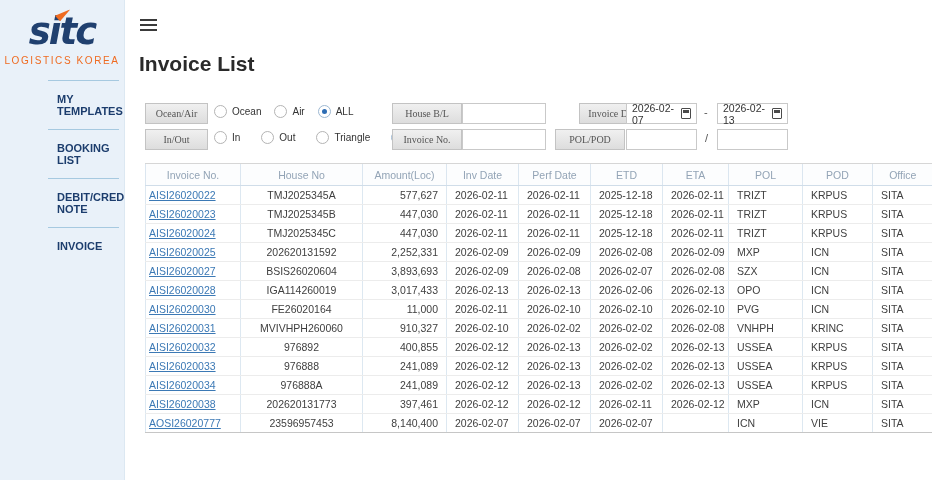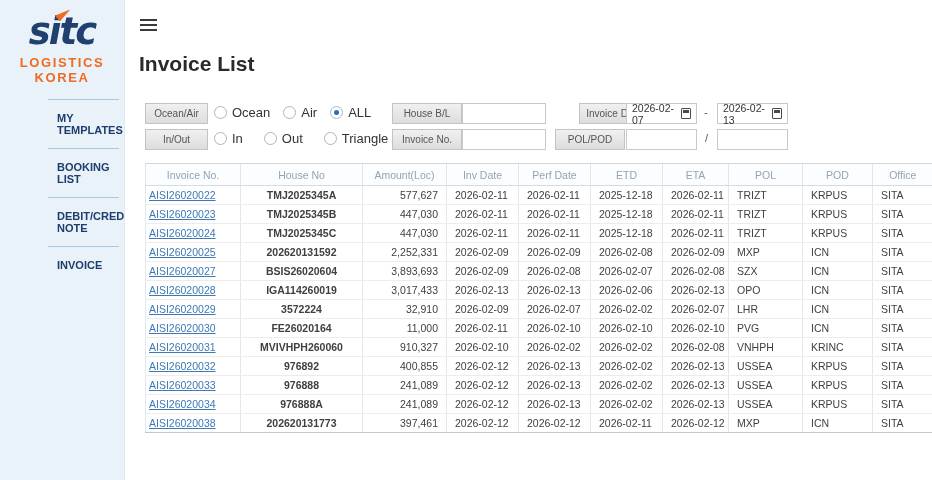--- a/index.html
+++ b/index.html
@@ -9,69 +9,69 @@
 
   
   .sidebar { position:absolute; left:0; top:0; width:125px; height:480px;
     background:#e9f1f9; border-right:1px solid #dce8f2; }
   .logo { padding-top:13px; text-align:center; position:relative; }
   .logo-word { position:relative; display:inline-block; font-size:37px; font-weight:800;
     font-style:italic; color:#20406f; letter-spacing:-2px; line-height:1;
     font-family:"DejaVu Sans",sans-serif; }
   .logo-accent { position:absolute; left:26px; top:-3px; width:16px; height:11px;
     background:#ef6b21; clip-path:polygon(0 45%, 100% 0, 28% 100%); transform:rotate(-6deg); }
-  .logo-sub { font-size:13px; font-weight:700; color:#ef6b21; letter-spacing:1.6px; margin-top:5px; }
+  .logo-sub { font-size:10px; font-weight:400; color:#ef6b21; letter-spacing:1.6px; margin-top:5px; }
   .menu { margin-top:14px;padding-left:43px; }
   .menu-item { border-top:1px solid #a6c9e0; margin:0 5px; padding:12px 9px;
     font-size:11px; font-weight:700; color:#1c3d6d; cursor:pointer; }
 
   
   .main { position:absolute; left:125px; top:0; width:807px; height:480px; background:#fff; }
   .hamburger { position:absolute; left:15px; top:19px; width:17px; height:13px; cursor:pointer; }
   .hamburger span { display:block; height:2px; background:#3a3a3a; margin-bottom:3px; }
   .page-title { position:absolute; left:14px; top:52px; font-size:21px; font-weight:700;
     color:#2a2a2a; }
 
   
   .filter-row { position:absolute; left:20px; height:21px; }
   .fr1 { top:103px; } .fr2 { top:129px; }
   .flabel { position:absolute; top:0; height:21px; line-height:19px; text-align:center;
     font-size:10px; color:#555; background:linear-gradient(#f0f0f0,#dddddd);
-    border:1px solid #c3c3c3; }
+    border:1px solid #c3c3c3;font-family:Liberation Serif, serif; }
   .finput { position:absolute; top:0; height:21px; border:1px solid #c9c9c9; background:#fff;
     font-size:10.5px; color:#333; padding:0 4px; outline:none; }
   .radio-group { position:absolute; top:2px; display:flex; align-items:center; }
   .radio-item { display:flex; align-items:center; margin-right:13px; cursor:pointer; }
   .radio { width:13px; height:13px; border-radius:50%; border:1px solid #b4b4b4;
     background:#fff; display:inline-block; position:relative; }
   .radio.selected { border-color:#9db8d2; }
   .radio.selected::after { content:""; position:absolute; left:3px; top:3px; width:5px;
     height:5px; border-radius:50%; background:#2e6db4; }
-  .radio-label { font-size:13px; color:#333; margin-left:5px; }
+  .radio-label { font-size:10px; color:#333; margin-left:5px; }
   .datebox { position:absolute; top:0; height:21px; border:1px solid #c9c9c9; background:#fff;
     display:flex; align-items:center; justify-content:space-between; padding:0 5px;
     font-size:10.5px; color:#333; cursor:pointer; }
   .cal-icon { width:11px; height:11px; border:1px solid #4a4a4a; border-radius:1px;
     position:relative; }
   .cal-icon::before { content:""; position:absolute; left:1px; right:1px; top:1px; height:3px;
     background:#4a4a4a; }
   .sep { position:absolute; top:3px; font-size:11px; color:#555; }
 
   
   .inv-table { position:absolute; left:20px; top:163px; width:787px;
     border-collapse:collapse; table-layout:fixed; }
   .inv-table th { height:22px; font-weight:400; font-size:10.5px; color:#93a4b6;
     background:#fcfdfe; border-left:1px solid #dbe6f0; border-top:1px solid #d6d6d6;
     border-bottom:1px solid #d0dde9; text-align:center; overflow:hidden; white-space:nowrap; }
   .inv-table td { height:19px; font-size:10.5px; color:#404040;
     border-left:1px solid #dde8f1; border-bottom:1px solid #ececec;
     overflow:hidden; white-space:nowrap; }
   .inv-table tr:last-child td { border-bottom:1px solid #c6c6c6; }
   td.c-inv { padding-left:3px; text-align:left; }
-  td.c-center { text-align:center;font-weight:bold; }
+  td.c-center { text-align:center; }
   td.c-amount { text-align:right; padding-right:8px; }
   td.c-left { text-align:left; padding-left:8px; }
   a.inv-link { color:#3c79b5; text-decoration:underline; cursor:pointer; }
 </style>
 </head>
 <body>
 
 <div class="app">
 
   <aside class="sidebar">
@@ -250,32 +250,20 @@
             <td class="c-amount">3,017,433</td>
             <td class="c-left">2026-02-13</td>
             <td class="c-left">2026-02-13</td>
             <td class="c-left">2026-02-06</td>
             <td class="c-left">2026-02-13</td>
             <td class="c-left">OPO</td>
             <td class="c-left">ICN</td>
             <td class="c-left">SITA</td>
           </tr>
           <tr>
-            <td class="c-inv"><a class="inv-link">AISI26020029</a></td>
-            <td class="c-center">3572224</td>
-            <td class="c-amount">32,910</td>
-            <td class="c-left">2026-02-09</td>
-            <td class="c-left">2026-02-07</td>
-            <td class="c-left">2026-02-02</td>
-            <td class="c-left">2026-02-07</td>
-            <td class="c-left">LHR</td>
-            <td class="c-left">ICN</td>
-            <td class="c-left">SITA</td>
-          </tr>
-          <tr>
             <td class="c-inv"><a class="inv-link">AISI26020030</a></td>
             <td class="c-center">FE26020164</td>
             <td class="c-amount">11,000</td>
             <td class="c-left">2026-02-11</td>
             <td class="c-left">2026-02-10</td>
             <td class="c-left">2026-02-10</td>
             <td class="c-left">2026-02-10</td>
             <td class="c-left">PVG</td>
             <td class="c-left">ICN</td>
             <td class="c-left">SITA</td>
@@ -333,16 +321,28 @@
             <td class="c-center">202620131773</td>
             <td class="c-amount">397,461</td>
             <td class="c-left">2026-02-12</td>
             <td class="c-left">2026-02-12</td>
             <td class="c-left">2026-02-11</td>
             <td class="c-left">2026-02-12</td>
             <td class="c-left">MXP</td>
             <td class="c-left">ICN</td>
             <td class="c-left">SITA</td>
           </tr>
+          <tr>
+            <td class="c-inv"><a class="inv-link">AOSI26020777</a></td>
+            <td class="c-center">23596957453</td>
+            <td class="c-amount">8,140,400</td>
+            <td class="c-left">2026-02-07</td>
+            <td class="c-left">2026-02-07</td>
+            <td class="c-left">2026-02-07</td>
+            <td class="c-left"></td>
+            <td class="c-left">ICN</td>
+            <td class="c-left">VIE</td>
+            <td class="c-left">SITA</td>
+          </tr>
         </tbody>
     </table>
   </main>
 </div>
 
 </body></html>

